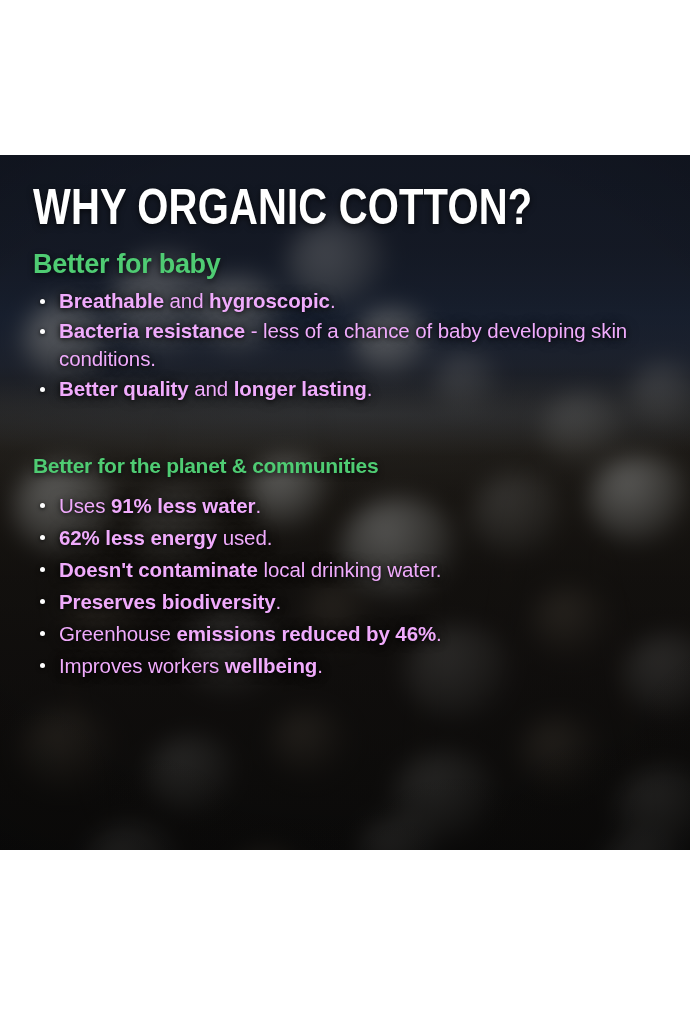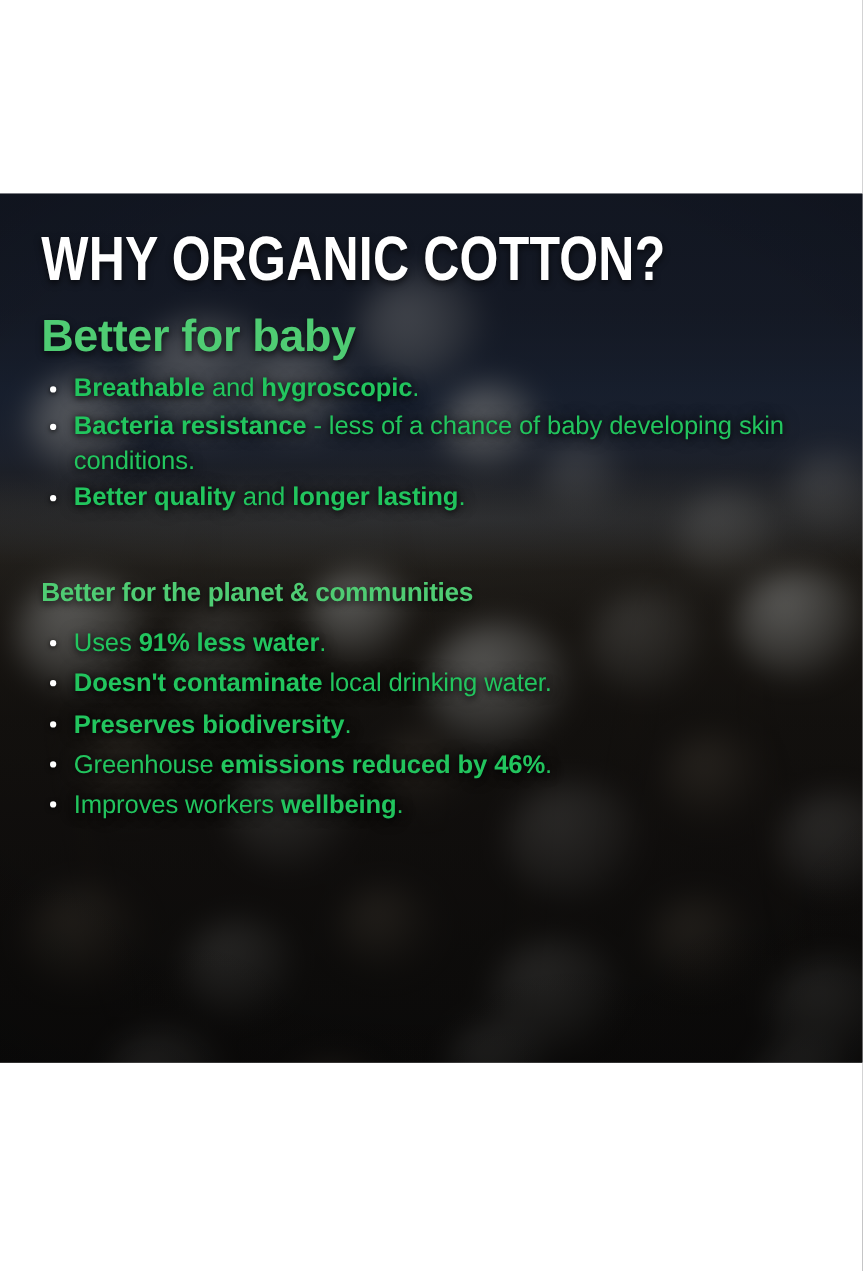--- a/index.html
+++ b/index.html
@@ -122,40 +122,40 @@
     white-space: nowrap;
     margin: 0 0 18px 0;
     text-shadow: 0 2px 7px rgba(0,0,0,.65);
   }
 
   .section { margin: 0; }
   .section.second { margin-top: 52px; }
 
   .section-heading {
     color: #4fcc73;
-    font-size: 36px;
+    font-size: 27px;
     font-weight: bold;
     line-height: 1.05;
     letter-spacing: -0.3px;
     margin: 0 0 9px 0;
     text-shadow: 0 2px 6px rgba(0,0,0,.7);
   }
   .section.second .section-heading {
     font-size: 21px;
     margin-bottom: 14px;
   }
 
   ul.bullets {
     list-style: none;
     margin: 0;
     padding: 0;
   }
   ul.bullets > li {
     position: relative;
-    color: #22c55e;
+    color: #f0abfc;
     font-size: 20.5px;
     line-height: 1.36;
     padding-left: 26px;
     margin: 0 0 2px 0;
     text-shadow: 0 1px 5px rgba(0,0,0,.8), 0 0 12px rgba(0,0,0,.55);
     letter-spacing: -0.1px;
   }
   ul.bullets > li::before {
     content: "";
     position: absolute;
@@ -237,20 +237,21 @@
             <li><b>Breathable</b><span> and </span><b>hygroscopic</b><span>.</span></li>
             <li><b>Bacteria resistance</b><span> - less of a chance of baby developing skin conditions.</span></li>
             <li><b>Better quality</b><span> and </span><b>longer lasting</b><span>.</span></li>
           </ul>
       </div>
 
       <div class="section second">
         <h2 class="section-heading">Better for the planet &amp; communities</h2>
         <ul class="bullets" id="bullets-1">
             <li><span>Uses </span><b>91% less water</b><span>.</span></li>
+            <li><b>62% less energy</b><span> used.</span></li>
             <li><b>Doesn't contaminate</b><span> local drinking water.</span></li>
             <li><b>Preserves biodiversity</b><span>.</span></li>
             <li><span>Greenhouse </span><b>emissions reduced by 46%</b><span>.</span></li>
             <li><span>Improves workers </span><b>wellbeing</b><span>.</span></li>
           </ul>
       </div>
 
     </div>
   </div>
 

